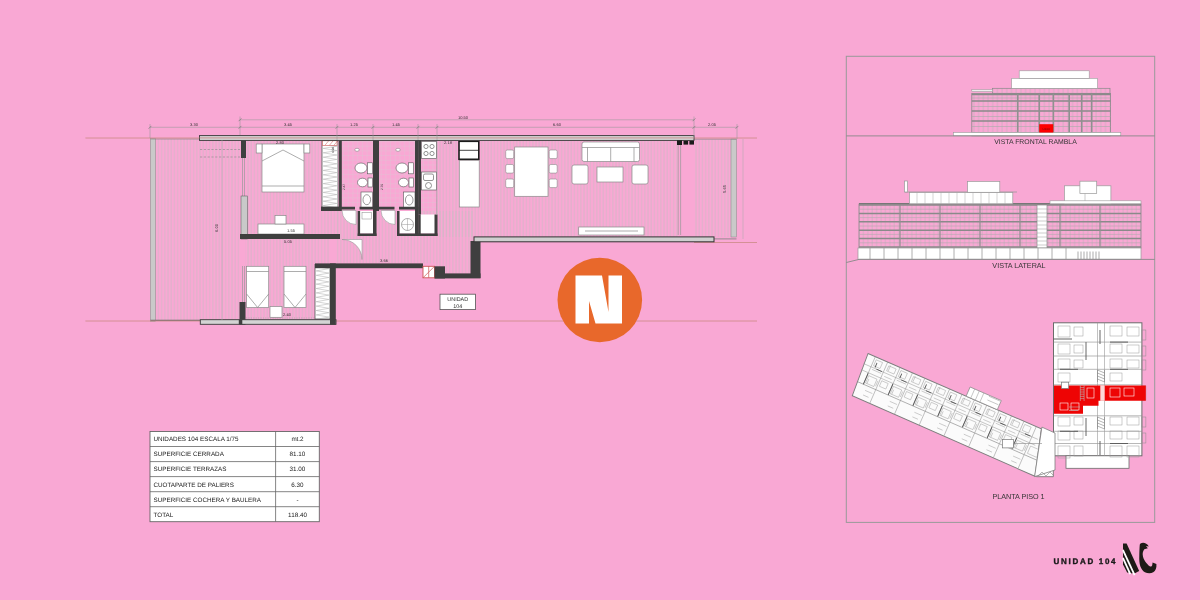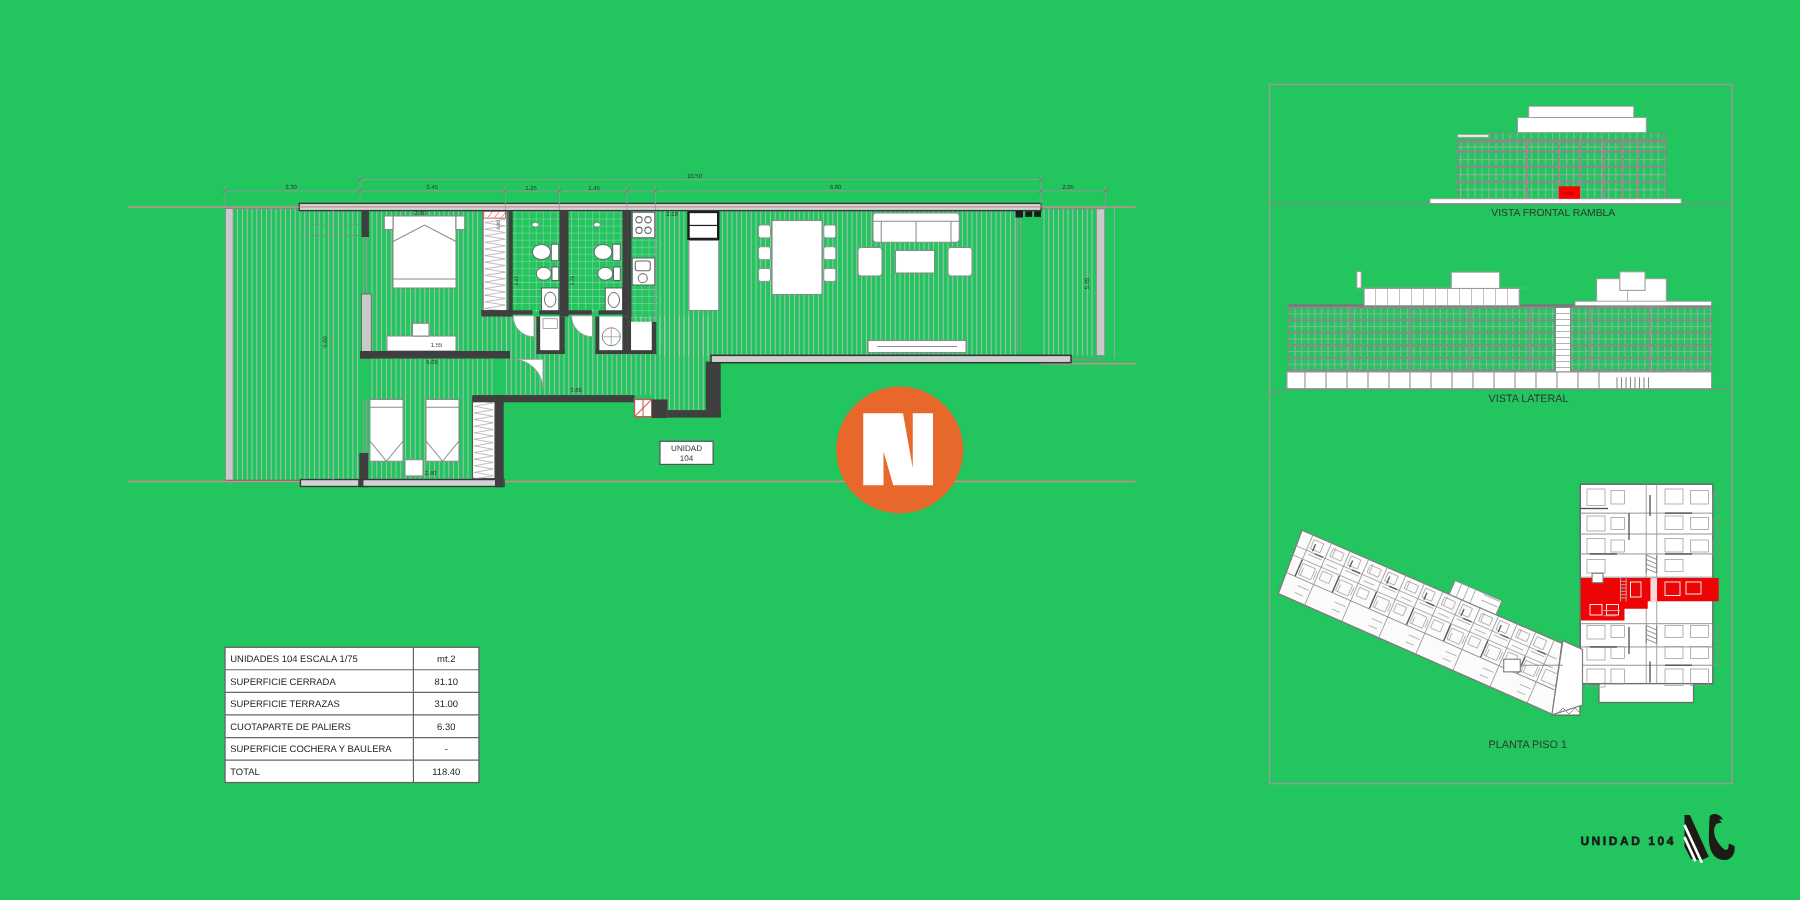--- a/index.html
+++ b/index.html
@@ -1,16 +1,16 @@
 <!DOCTYPE html>
 <html><head>
 <meta charset="utf-8">
 <style>
   html,body{margin:0;padding:0;background:#ffffff;}
-  #page{position:relative;width:1200px;height:600px;background:#22c55e;overflow:hidden;
+  #page{position:relative;width:1200px;height:600px;background:#f9a8d4;overflow:hidden;
         font-family:"Liberation Sans", sans-serif;-webkit-font-smoothing:antialiased;}
   svg{position:absolute;left:0;top:0;}
   text{font-family:"Liberation Sans", sans-serif;-webkit-font-smoothing:antialiased;text-rendering:geometricPrecision;}
 </style>
 </head>
 <body>
 <div id="page">
 <svg width="1200" height="600" viewBox="0 0 1200 600">
 <defs>
   <pattern id="hv" width="3.2" height="10" patternUnits="userSpaceOnUse">

